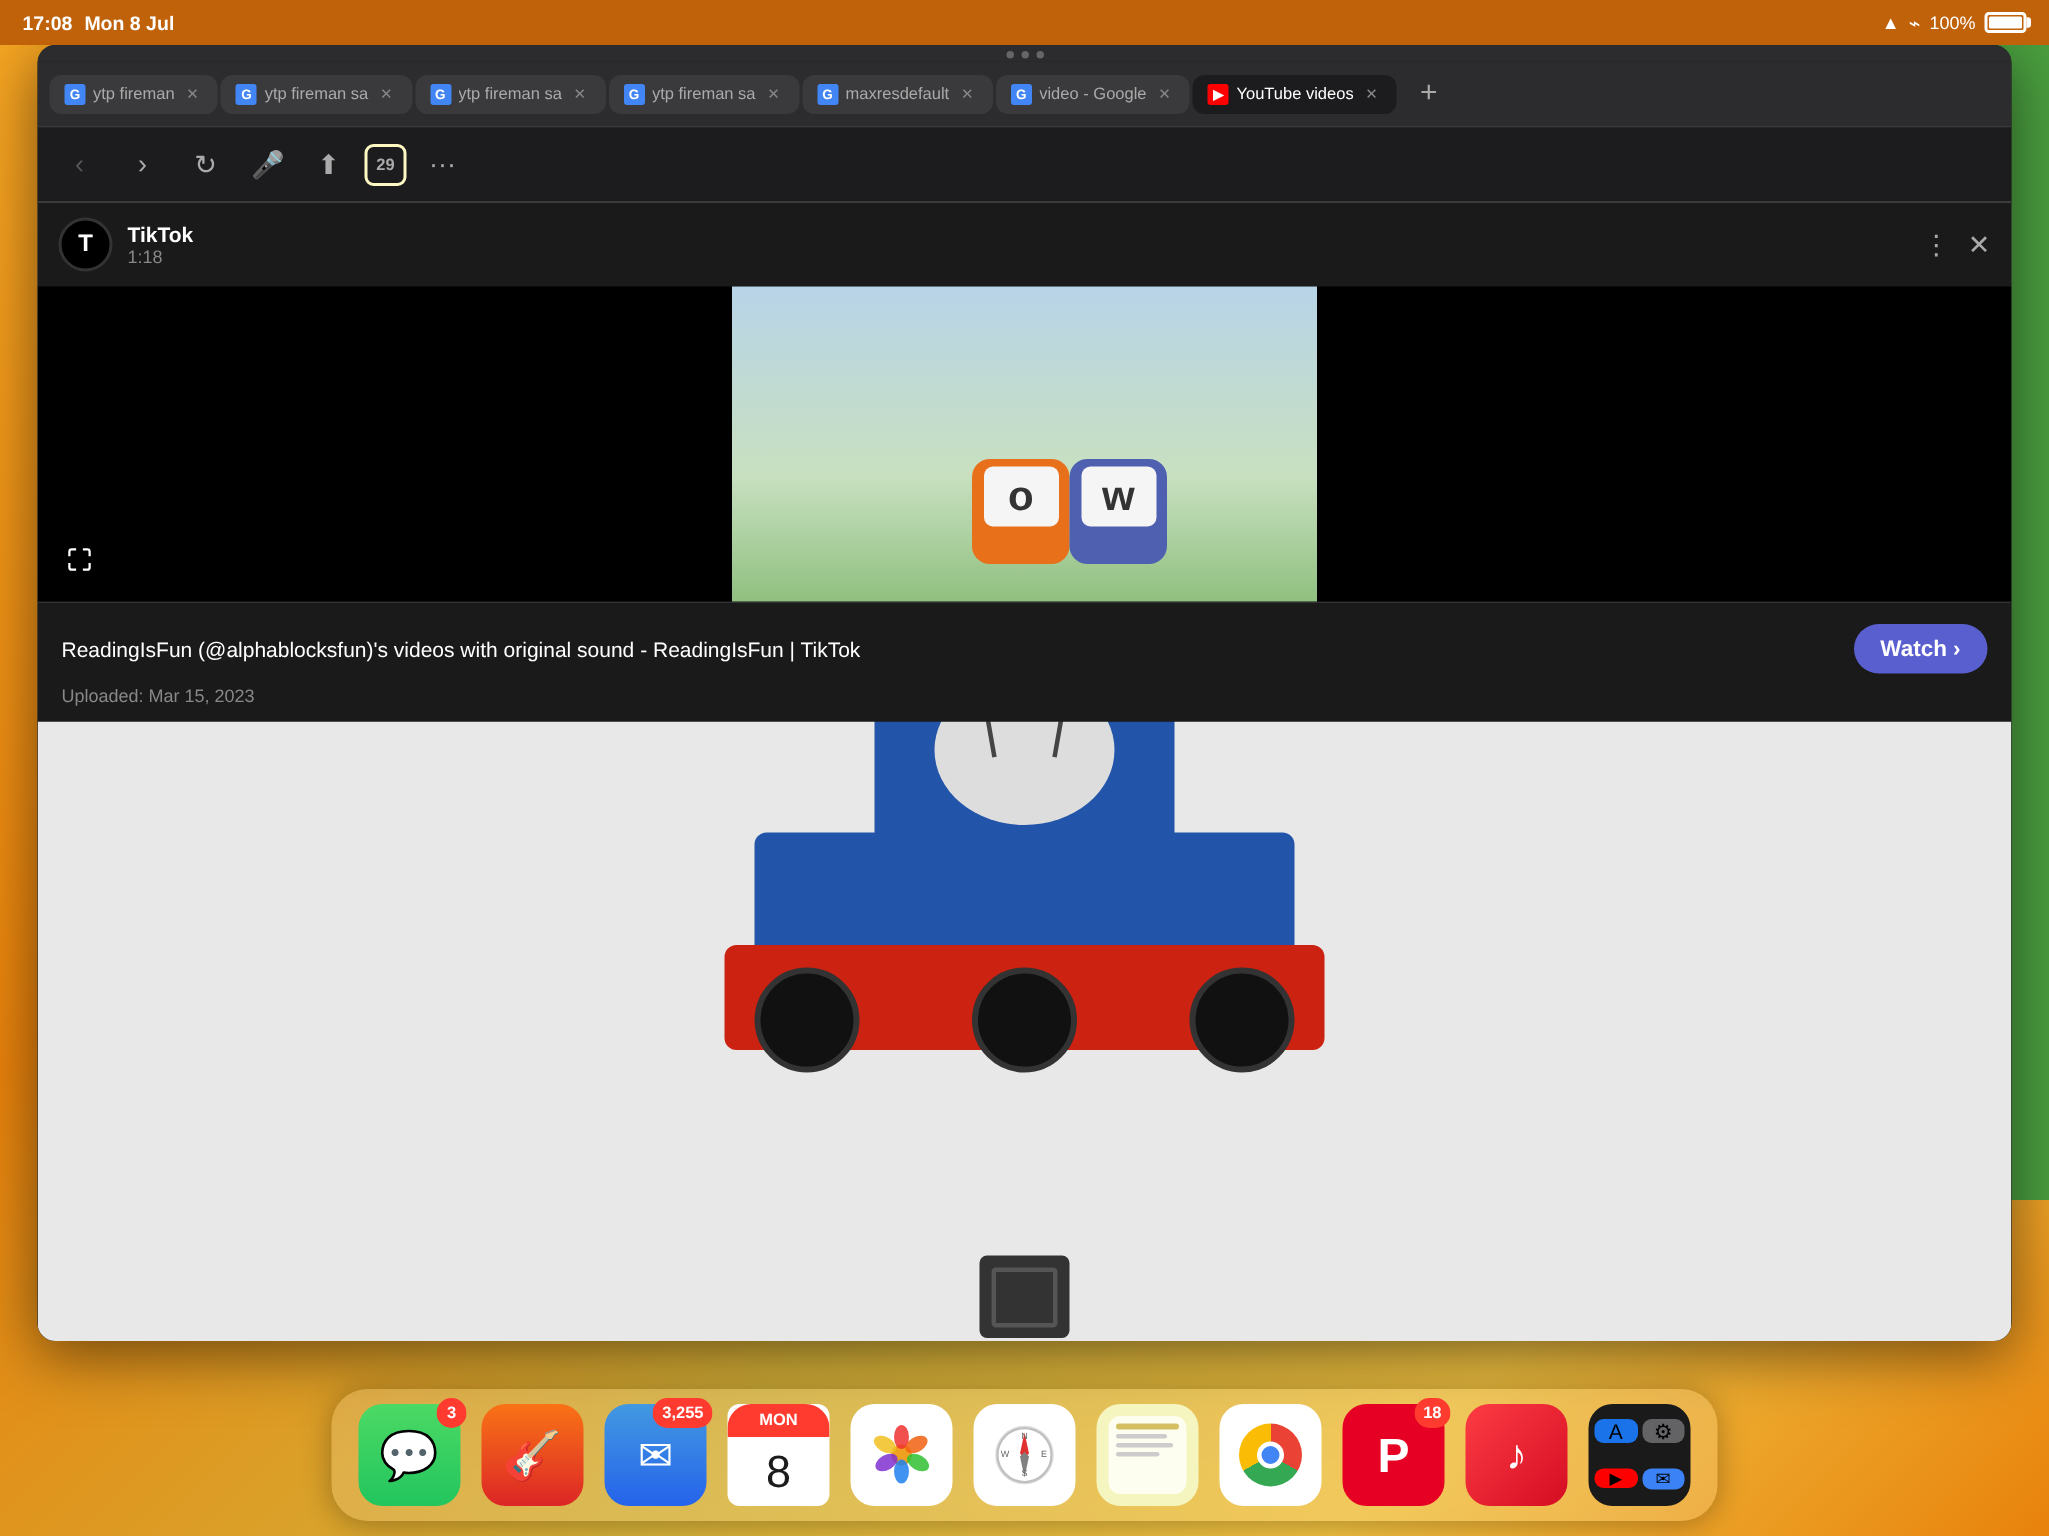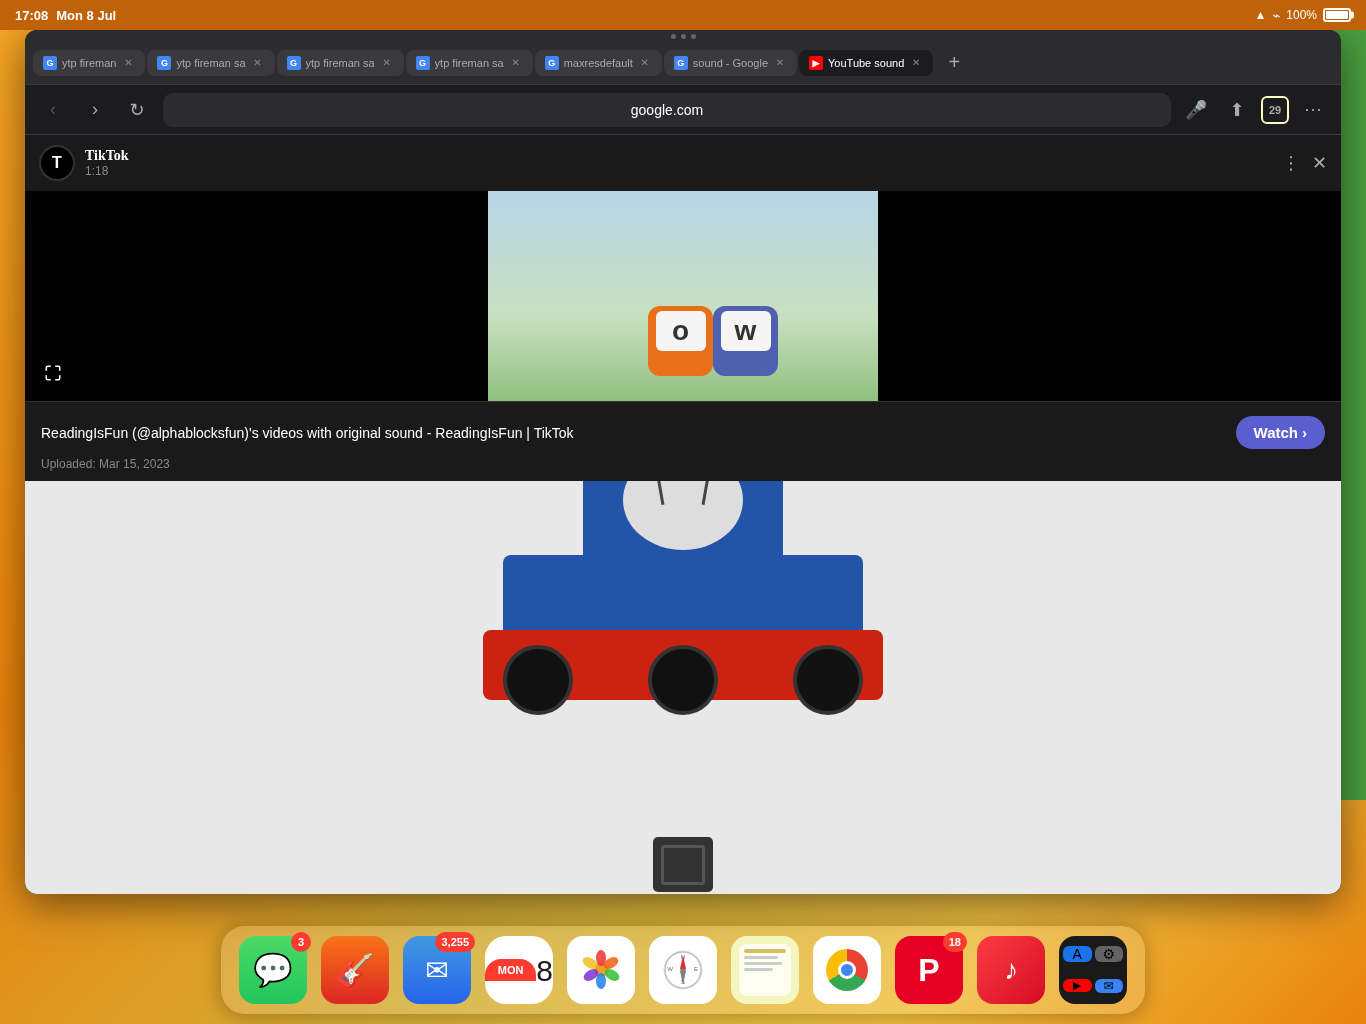--- a/index.html
+++ b/index.html
@@ -304,21 +304,20 @@
     }
     .tiktok-logo {
       font-size: 16px;
       color: white;
       font-weight: bold;
     }
     .mini-player-title {
       color: white;
       font-size: 14px;
       font-weight: 600;
-      font-family: Liberation Serif, serif;
     }
     .mini-player-time {
       color: #888;
       font-size: 12px;
     }
     .mini-player-controls {
       display: flex;
       align-items: center;
       gap: 12px;
       color: #aaa;
@@ -727,40 +726,37 @@
     </div>
 
     <div class="tab">
       <div class="tab-favicon google">G</div>
       <span class="tab-label">maxresdefault</span>
       <div class="tab-close">✕</div>
     </div>
 
     <div class="tab">
       <div class="tab-favicon google">G</div>
-      <span class="tab-label">sound - Google</span>
+      <span class="tab-label">video - Google</span>
       <div class="tab-close">✕</div>
     </div>
 
     <div class="tab active">
       <div class="tab-favicon youtube">▶</div>
-      <span class="tab-label">YouTube sound</span>
+      <span class="tab-label">YouTube videos</span>
       <div class="tab-close">✕</div>
     </div>
 
     <div class="tab-add">+</div>
   </div>
 
   <div class="toolbar">
     <div class="nav-btn disabled">‹</div>
     <div class="nav-btn">›</div>
     <div class="nav-btn">↻</div>
-    <div class="url-bar">
-      <span>google.com</span>
-    </div>
     <div class="toolbar-actions">
       <div class="toolbar-action-btn">🎤</div>
       <div class="toolbar-action-btn">⬆</div>
       <div class="tab-count-badge">29</div>
       <div class="toolbar-action-btn">···</div>
     </div>
   </div>
 
   <div class="browser-content">
 
@@ -845,21 +841,21 @@
 
   <div class="dock-icon icon-garageband">
     <span style="font-size:32px;">🎸</span>
   </div>
 
   <div class="dock-icon icon-mail" style="background:linear-gradient(180deg,#4299e1,#2563eb);">
     <span style="color:white;font-size:28px;">✉</span>
     <div class="dock-badge" style="font-size:11px;">3,255</div>
   </div>
 
-  <div class="dock-icon" style="background:white; border-radius:21px; overflow:hidden; display:flex; padding:0;">
+  <div class="dock-icon" style="background:white; border-radius:8px; overflow:hidden; display:flex; flex-direction:column; padding:0;">
     <div class="calendar-top">
       <span>MON</span>
     </div>
     <div class="calendar-day" style="font-size:30px;font-weight:300;color:#1c1c1e;text-align:center;padding:4px 0;flex:1;display:flex;align-items:center;justify-content:center;">8</div>
   </div>
 
   <div class="dock-icon" style="background:white; border-radius:16px; display:flex; align-items:center; justify-content:center;">
     <svg width="44" height="44" viewBox="0 0 44 44">
       <circle cx="22" cy="22" r="7" fill="#f0a020"></circle>
       <ellipse cx="22" cy="10" rx="5" ry="8" fill="#f03030" opacity="0.85"></ellipse>

